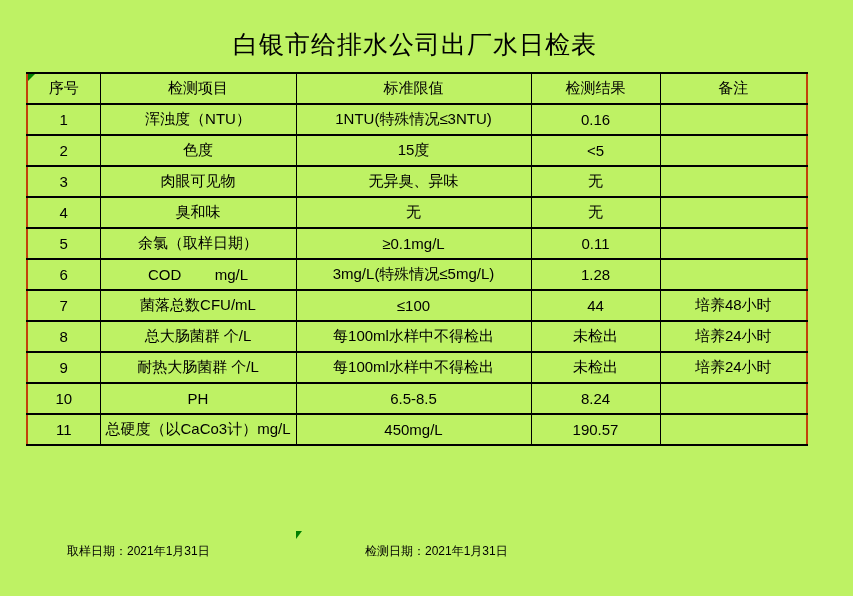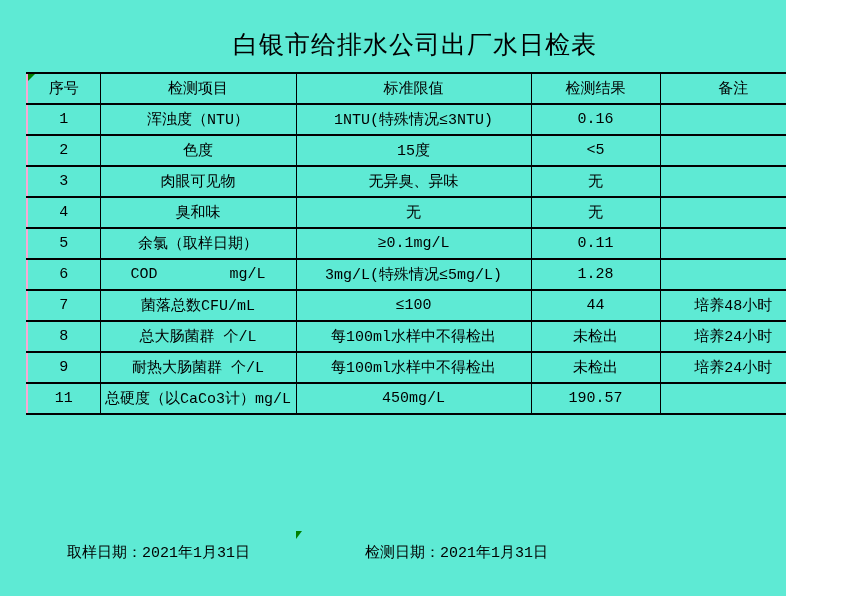--- a/index.html
+++ b/index.html
@@ -2,45 +2,45 @@
 <html><head>
 <meta charset="utf-8">
 <style>
   html, body {
     margin: 0;
     padding: 0;
     background: #ffffff;
   }
   .page {
     position: relative;
-    width: 786px;
+    width: 853px;
     height: 596px;
-    background: #5eead4;
-    font-family: Liberation Mono, monospace;
+    background: #bef264;
+    font-family: Liberation Sans, sans-serif;
     color: #000000;
     overflow: hidden;
   }
   .title {
     position: absolute;
     top: 28px;
     left: 26px;
     width: 778px;
     text-align: center;
     font-size: 25px;
     letter-spacing: 1px;
     white-space: nowrap;
   }
   table.daily {
     position: absolute;
     top: 72px;
     left: 26px;
     width: 778px;
     border-collapse: collapse;
     table-layout: fixed;
-    border: 2px solid #f9a8d4;
+    border: 2px solid #c2410c;
   }
   table.daily th,
   table.daily td {
     border-top: 2px solid #000000;
     border-bottom: 2px solid #000000;
     border-left: 1px solid #000000;
     border-right: 1px solid #000000;
     height: 29px;
     padding: 0;
     text-align: center;
@@ -65,21 +65,21 @@
     top: 531px;
     left: 296px;
     width: 0;
     height: 0;
     border-top: 8px solid #008000;
     border-right: 6px solid transparent;
   }
   .footer-item {
     position: absolute;
     top: 543px;
-    font-size: 15px;
+    font-size: 12px;
     white-space: nowrap;
     text-align: center;
   }
   .footer-sampling { left: 67px; }
   .footer-testing  { left: 365px; }
   .footer-reporter { left: 625px; }
 </style>
 </head>
 <body>
 
@@ -162,20 +162,27 @@
           <td>培养24小时</td>
         </tr>
         <tr>
           <td>9</td>
           <td>耐热大肠菌群 个/L</td>
           <td>每100ml水样中不得检出</td>
           <td>未检出</td>
           <td>培养24小时</td>
         </tr>
         <tr>
+          <td>10</td>
+          <td>PH</td>
+          <td>6.5-8.5</td>
+          <td>8.24</td>
+          <td></td>
+        </tr>
+        <tr>
           <td>11</td>
           <td>总硬度（以CaCo3计）mg/L</td>
           <td>450mg/L</td>
           <td>190.57</td>
           <td></td>
         </tr>
       </tbody>
   </table>
 
   <span class="corner-marker"></span>

